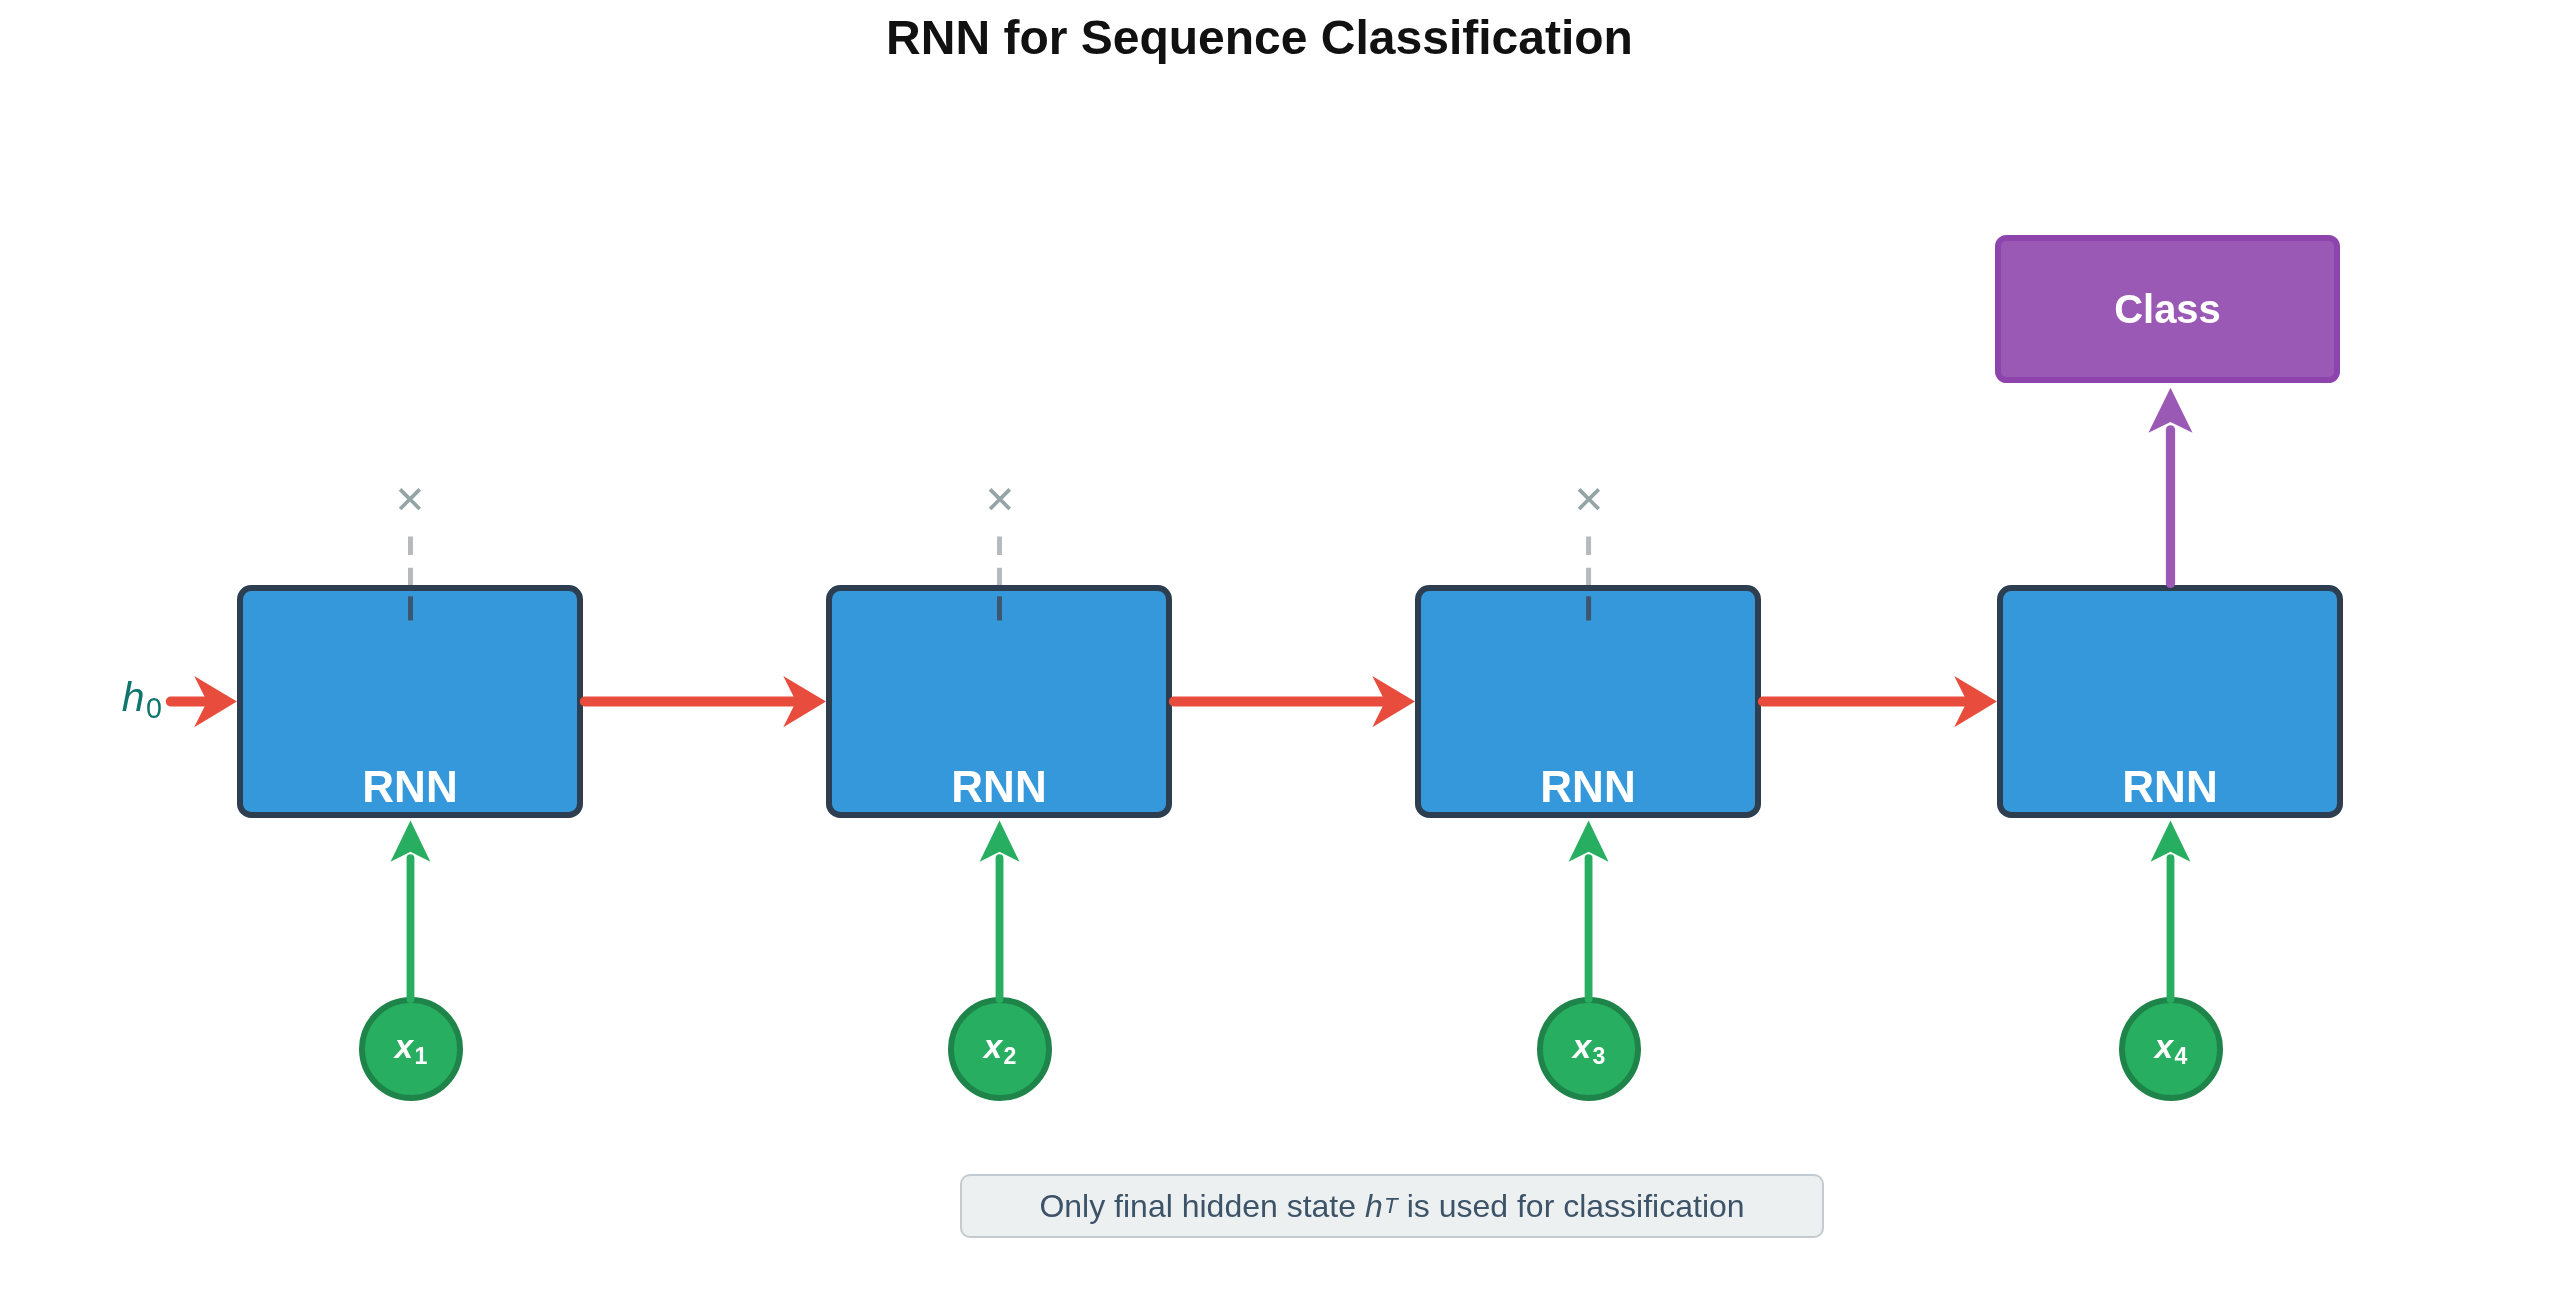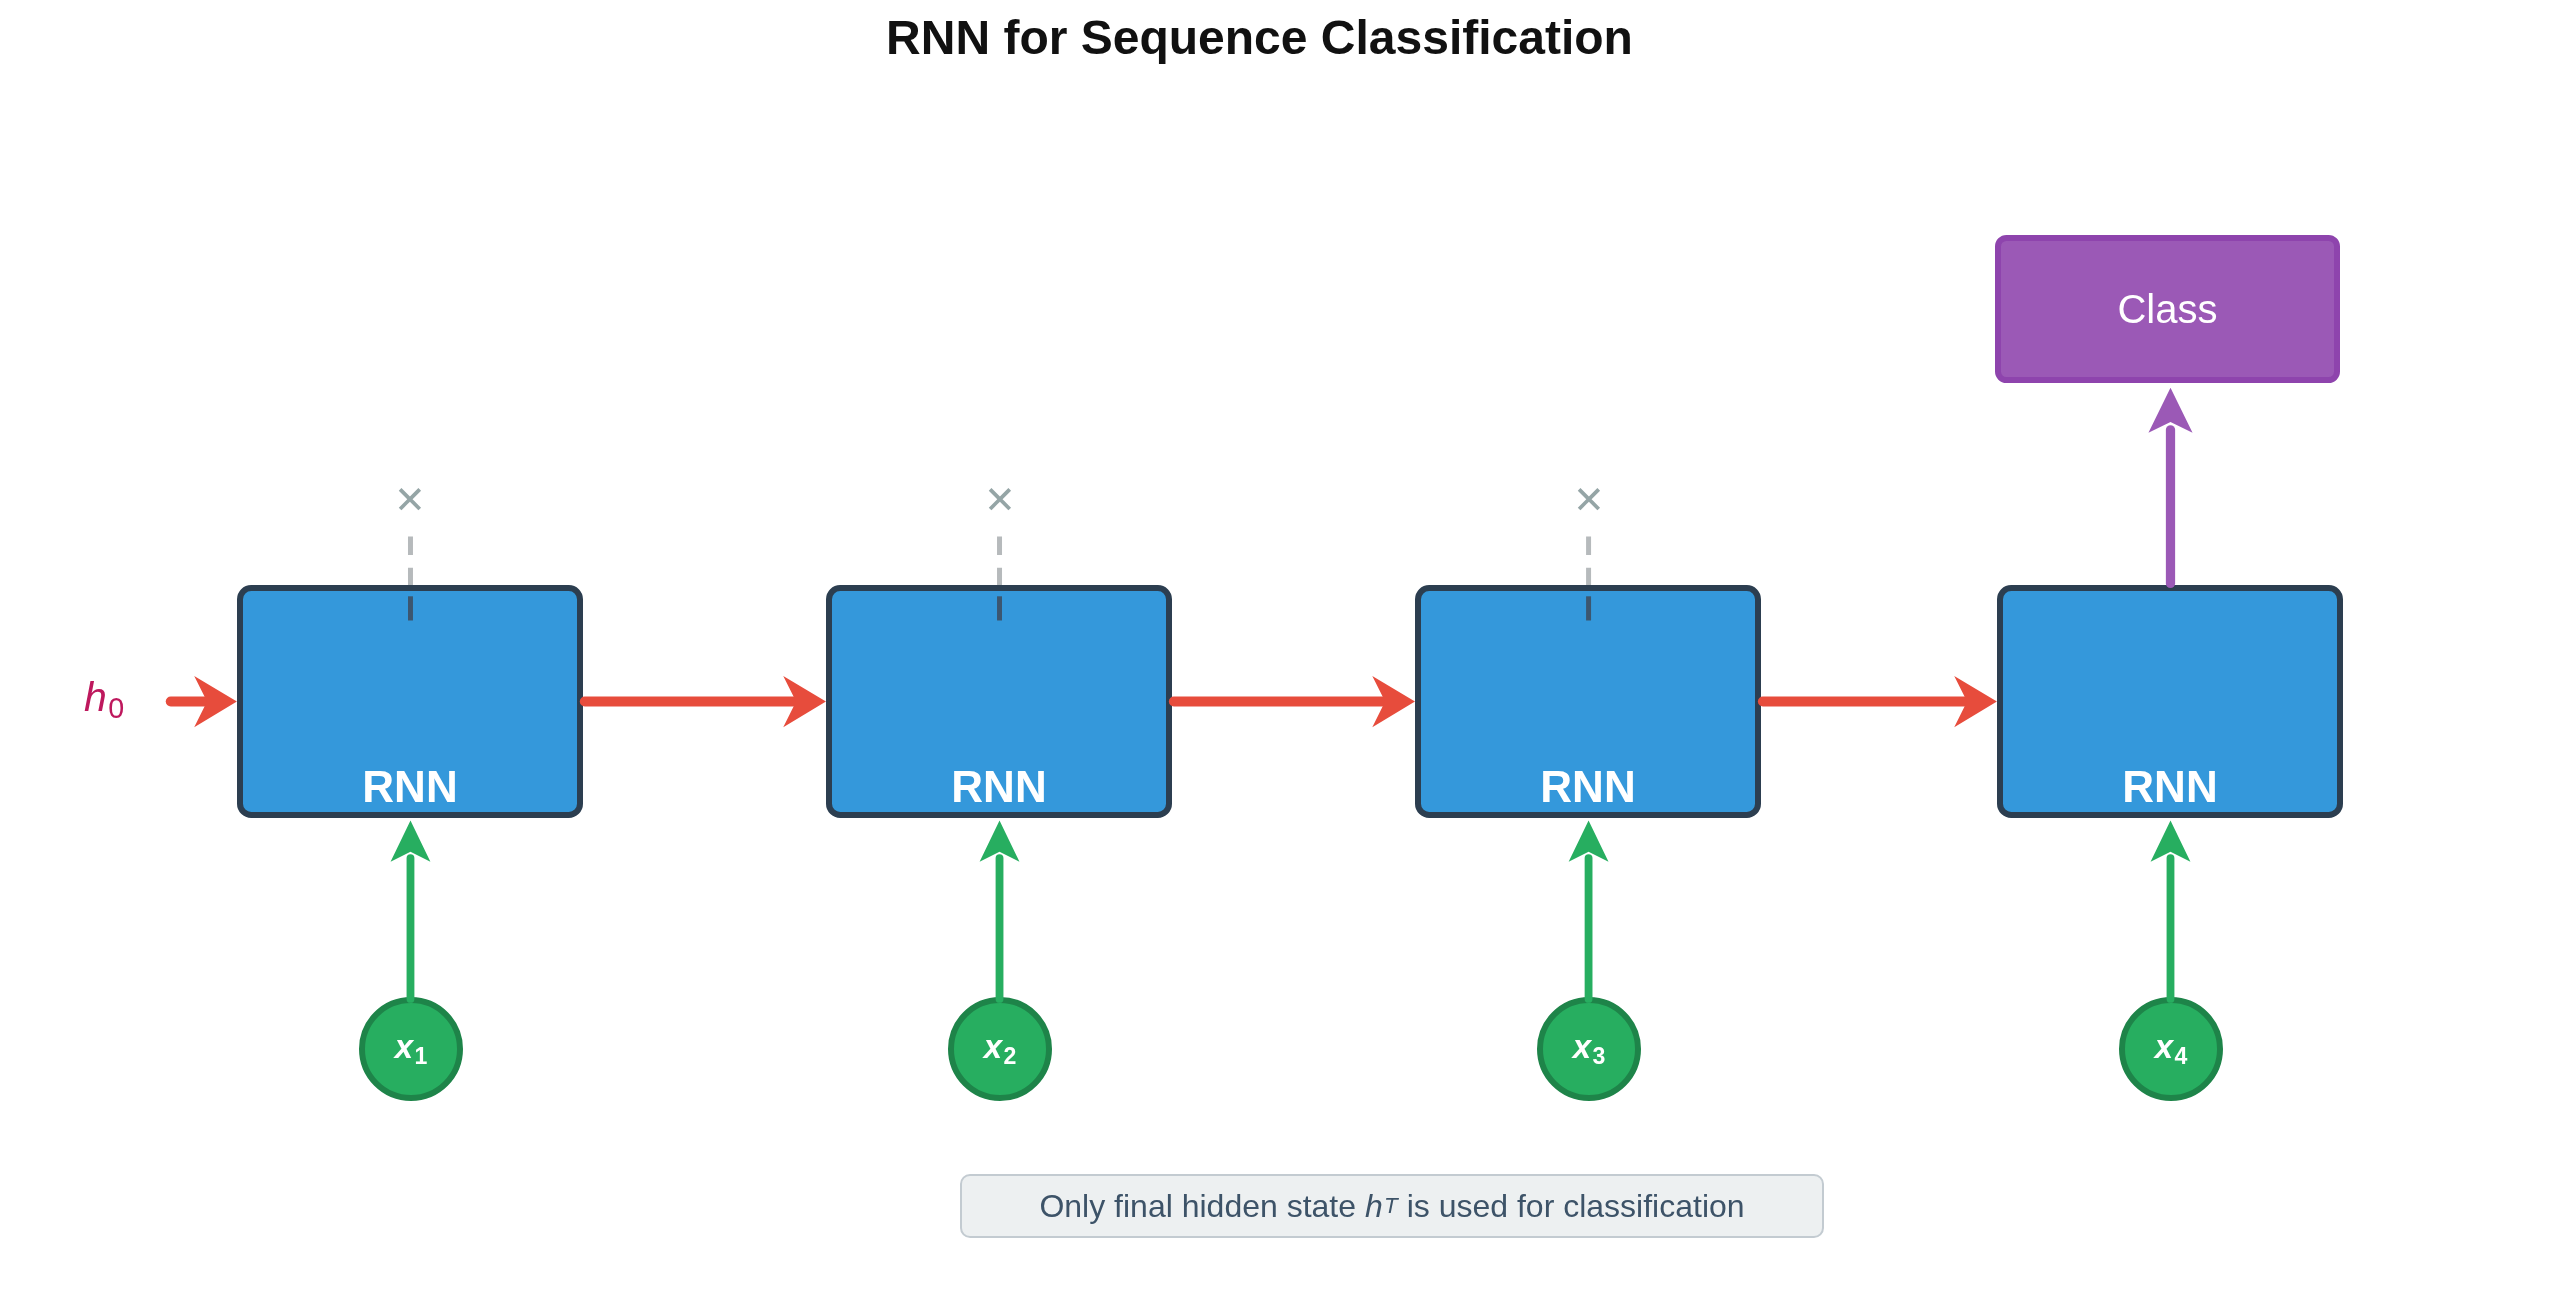--- a/index.html
+++ b/index.html
@@ -55,21 +55,21 @@
     height: 148px;
     box-sizing: border-box;
     background: #9b59b6;
     border: 6.4px solid #8e44ad;
     border-radius: 11.4px;
     display: flex;
     align-items: center;
     justify-content: center;
     color: #ffffff;
     font-size: 40px;
-    font-weight: normal;
+    font-weight: bold;
     z-index: 2;
   }
   .input-node {
     position: absolute;
     top: 997px;
     width: 104px;
     height: 104px;
     box-sizing: border-box;
     background: #27ae60;
     border: 6.4px solid #1e8449;
@@ -85,24 +85,24 @@
   }
   .input-1 { left: 359px; }
   .input-2 { left: 948px; }
   .input-3 { left: 1537px; }
   .input-4 { left: 2119px; }
   .state-label {
     position: absolute;
     left: 84px;
     top: 674px;
     width: 78px;
-    text-align: left;
+    text-align: right;
     font-size: 41px;
     font-style: italic;
-    color: #be185d;
+    color: #0f766e;
     z-index: 2;
   }
   .sub {
     font-size: 0.7em;
     font-style: normal;
     vertical-align: -0.25em;
     margin-left: 1.4px;
   }
   .sub-italic {
     font-size: 0.7em;

